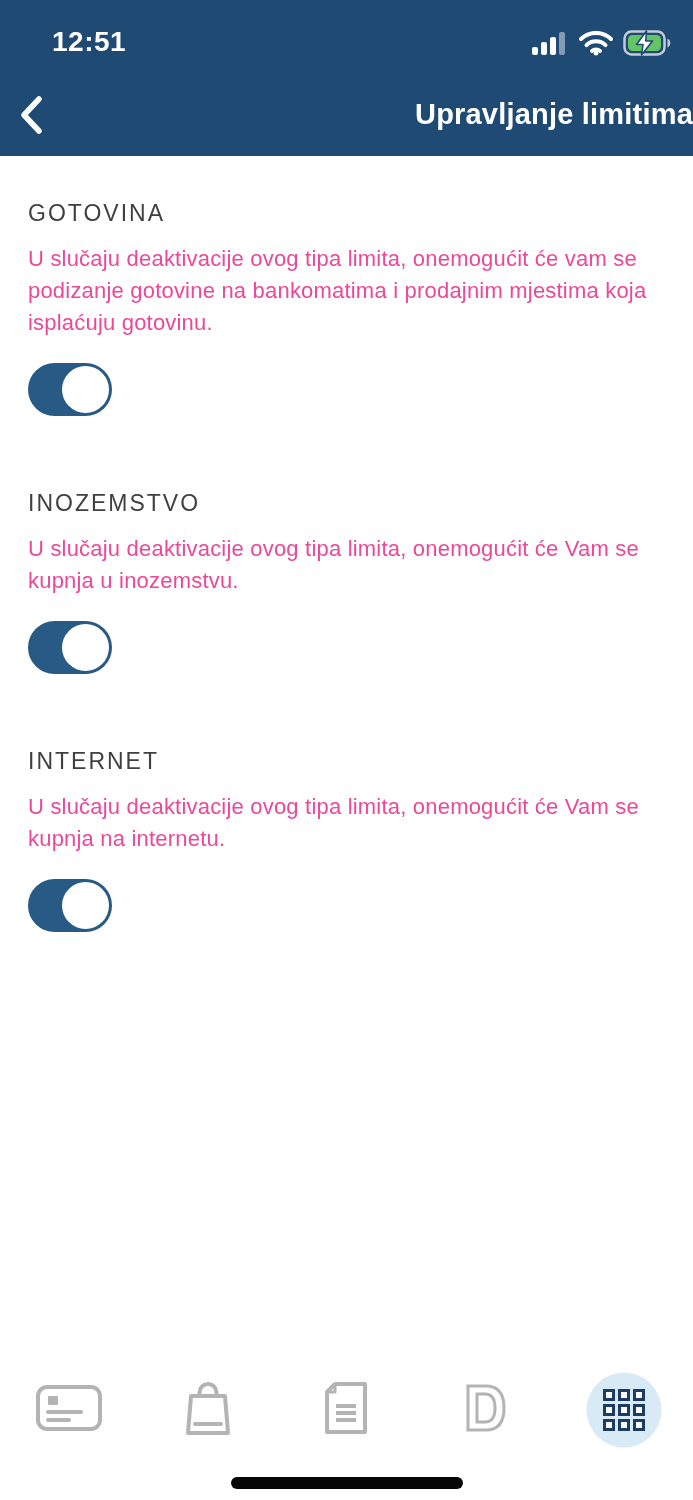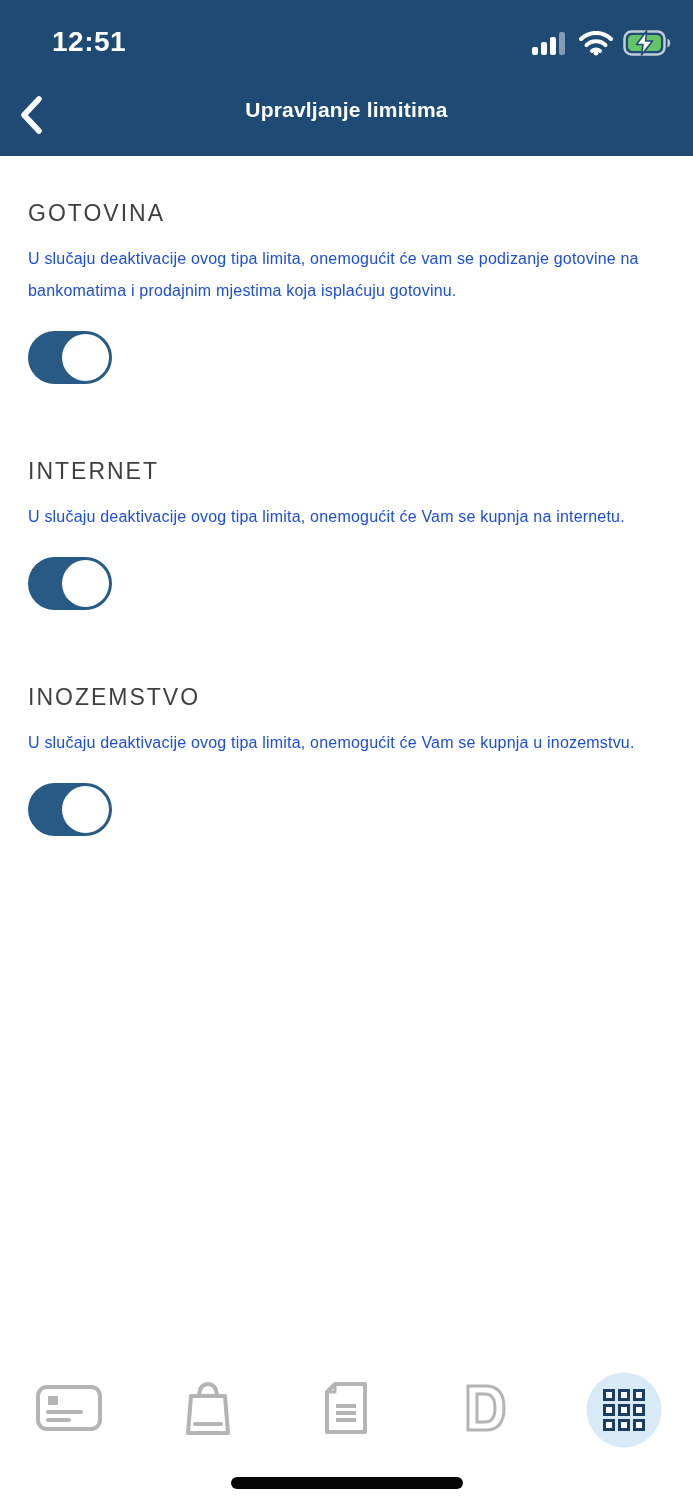--- a/index.html
+++ b/index.html
@@ -16,33 +16,33 @@
   }
   .status-bar{position:absolute;top:0;left:0;right:4px;height:70px;}
   .status-time{
     position:absolute;left:52px;top:26px;
     font-size:28px;font-weight:700;letter-spacing:.5px;color:#fff;
   }
   .status-icons{position:absolute;right:18px;top:30px;display:flex;align-items:center;gap:10px;}
   .nav-bar{position:absolute;top:92px;left:0;right:0;height:50px;}
   .back-btn{position:absolute;left:20px;top:4px;width:34px;height:42px;cursor:pointer;display:flex;align-items:center;}
   .nav-title{
-    position:absolute;left:0;right:0;top:6px;text-align:center;
-    font-size:21px;font-weight:700;color:#fff;letter-spacing:.2px;
+    position:absolute;left:0;right:0;top:6px;text-align:right;
+    font-size:29px;font-weight:700;color:#fff;letter-spacing:.2px;
   }
   
   .content{position:absolute;top:156px;left:0;width:693px;}
   .section{margin:0 28px 74px 28px;}
   .section:first-child{margin-top:44px;}
   .section-label{
     color:#404040;font-size:23px;font-weight:400;letter-spacing:2px;
   }
   .section-desc{
     margin-top:16px;max-width:637px;
-    color:#1d4ed8;font-size:16px;line-height:32px;letter-spacing:.2px;
+    color:#ec4899;font-size:22px;line-height:32px;letter-spacing:.2px;
   }
   
   .toggle{
     margin-top:24px;position:relative;width:84px;height:53px;border-radius:27px;
     background:#ececec;cursor:pointer;
   }
   .toggle .knob{
     position:absolute;top:3px;left:3px;width:47px;height:47px;border-radius:50%;
     background:#ffffff;box-shadow:0 3px 8px rgba(0,0,0,.18);
   }
@@ -122,30 +122,30 @@
   <div class="section">
     <div class="section-label">GOTOVINA</div>
     <div class="section-desc">U slučaju deaktivacije ovog tipa limita, onemogućit će vam se podizanje gotovine na bankomatima i prodajnim mjestima koja isplaćuju gotovinu.</div>
     <div class="toggle on">
         <div class="knob"></div>
       </div>
   </div>
 
 
   <div class="section">
-    <div class="section-label">INTERNET</div>
-    <div class="section-desc">U slučaju deaktivacije ovog tipa limita, onemogućit će Vam se kupnja na internetu.</div>
+    <div class="section-label">INOZEMSTVO</div>
+    <div class="section-desc">U slučaju deaktivacije ovog tipa limita, onemogućit će Vam se kupnja u inozemstvu.</div>
     <div class="toggle on">
         <div class="knob"></div>
       </div>
   </div>
 
   <div class="section">
-    <div class="section-label">INOZEMSTVO</div>
-    <div class="section-desc">U slučaju deaktivacije ovog tipa limita, onemogućit će Vam se kupnja u inozemstvu.</div>
+    <div class="section-label">INTERNET</div>
+    <div class="section-desc">U slučaju deaktivacije ovog tipa limita, onemogućit će Vam se kupnja na internetu.</div>
     <div class="toggle on">
         <div class="knob"></div>
       </div>
   </div>
 
 </div>
 
 <div class="tab-bar">
 
   <div class="tab-item">

